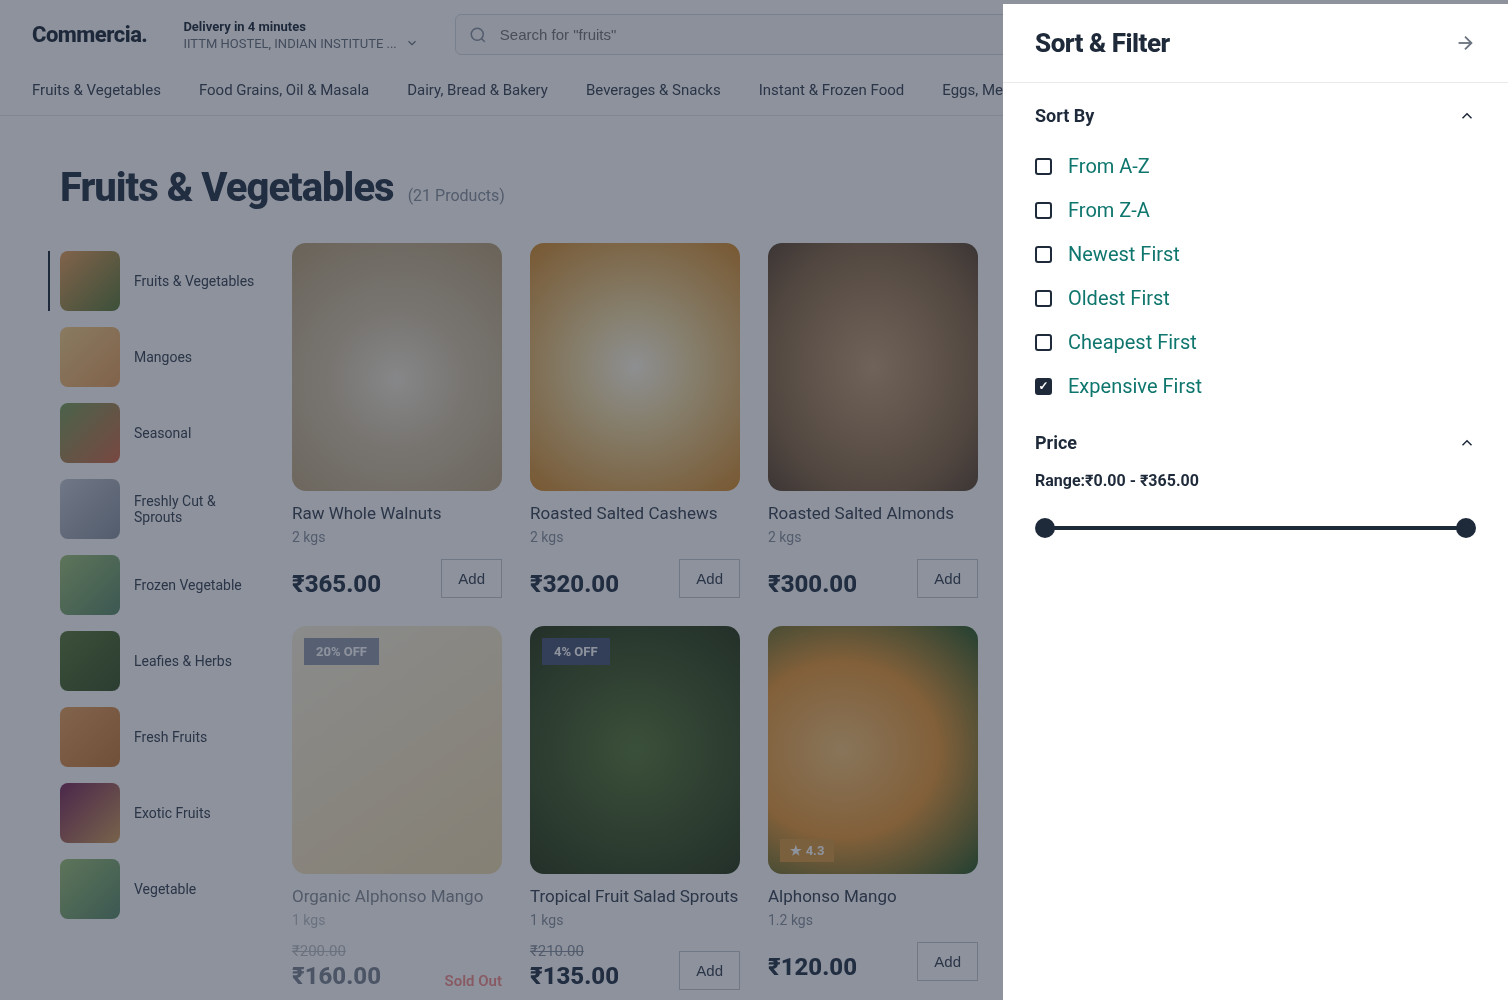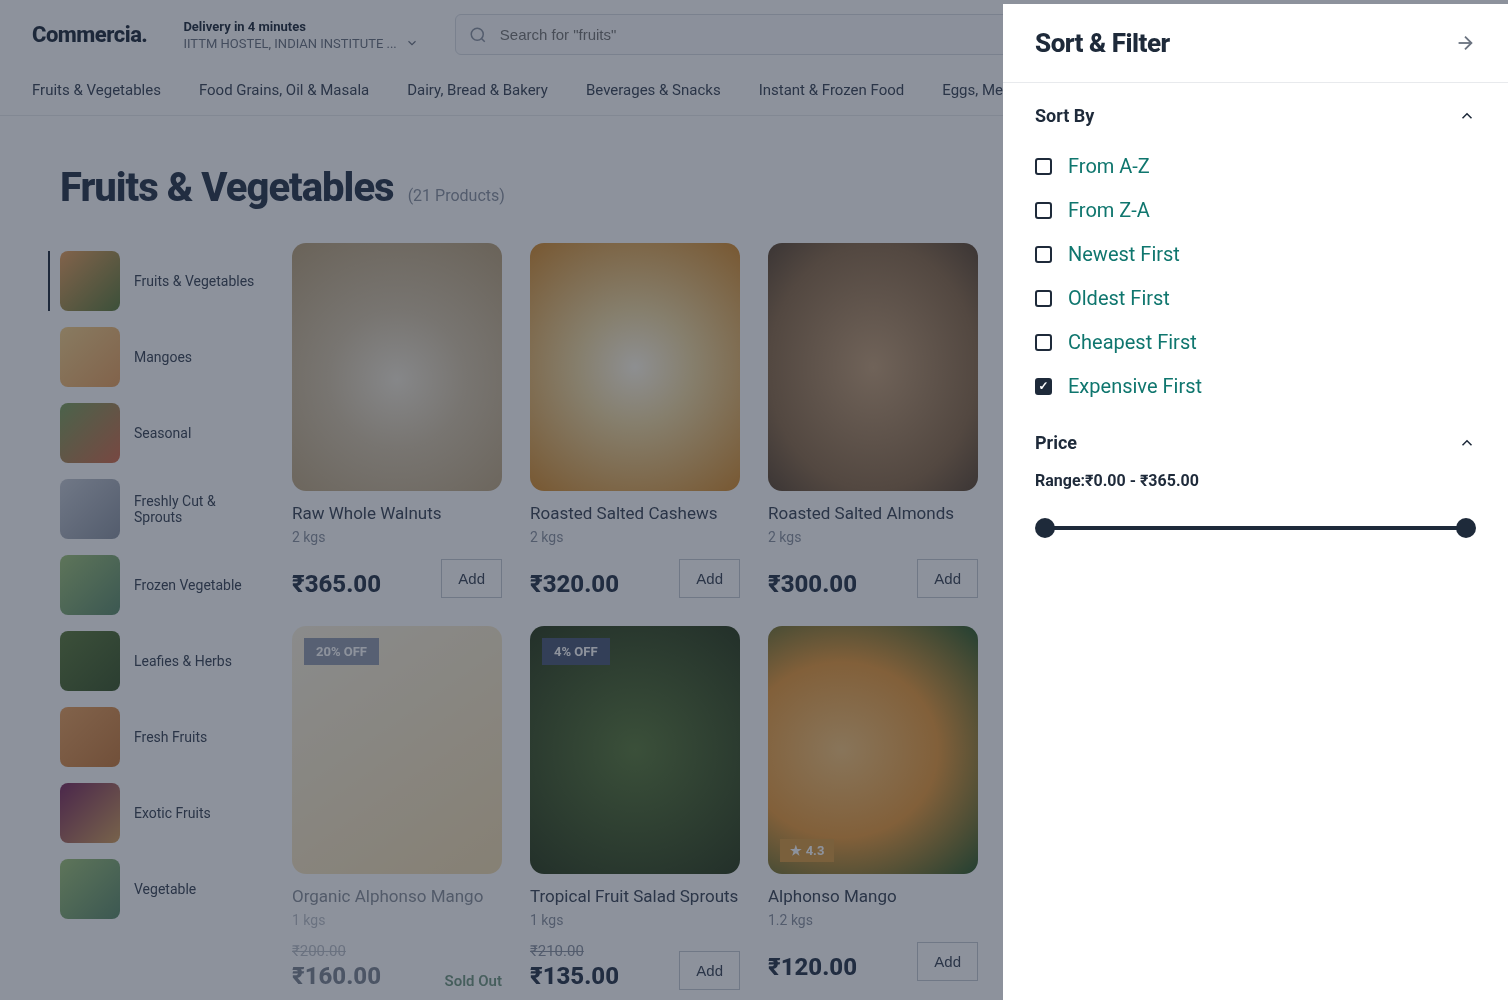--- a/index.html
+++ b/index.html
@@ -30,21 +30,21 @@
 .card{width:210px;position:relative}
 .card-img{width:210px;height:248px;border-radius:14px;position:relative;overflow:hidden}
 .badge{position:absolute;top:12px;left:12px;padding:6px 12px;font-size:13px;font-weight:700;color:#fff;background:#4a5876}
 .badge-rating{position:absolute;bottom:12px;left:12px;padding:4px 10px;font-size:13px;font-weight:700;color:#fff;background:#d89a3e;display:flex;align-items:center;gap:4px}
 .card-name{font-size:17px;color:#3a4556;margin-top:12px;margin-bottom:6px}
 .card-qty{font-size:14px;color:#8b93a1;margin-bottom:14px}
 .card-foot{display:flex;justify-content:space-between;align-items:flex-end}
 .price{font-size:24px;font-weight:800;color:#273449}
 .strike{font-size:15px;color:#8b93a1;text-decoration:line-through;margin-bottom:2px}
 .add-btn{padding:10px 16px;border:1px solid #c5cad3;background:#fff;font-size:15px;color:#3a4556;cursor:pointer}
-.sold-out{color:#14532d;font-size:15px;font-weight:600}
+.sold-out{color:#ef4444;font-size:15px;font-weight:600}
 .card.disabled{opacity:0.6}
 .panel{position:absolute;right:0;top:4px;width:505px;height:1000px;background:#fff;z-index:10;padding:0}
 .panel-head{display:flex;justify-content:space-between;align-items:center;padding:24px 32px;border-bottom:1px solid #e8eaed}
 .panel-title{font-size:26px;font-weight:800;color:#1e2a3a;letter-spacing:-0.5px}
 .panel-body{padding:22px 32px}
 .section-head{display:flex;justify-content:space-between;align-items:center;margin-bottom:18px;cursor:pointer}
 .section-title{font-size:18px;font-weight:700;color:#1e2a3a}
 .opt{display:flex;align-items:center;gap:16px;padding:10px 0;cursor:pointer}
 .checkbox{width:17px;height:17px;border:2px solid #1e2a3a;border-radius:3px;flex-shrink:0;display:flex;align-items:center;justify-content:center}
 .checkbox.checked{background:#1e2a3a}

